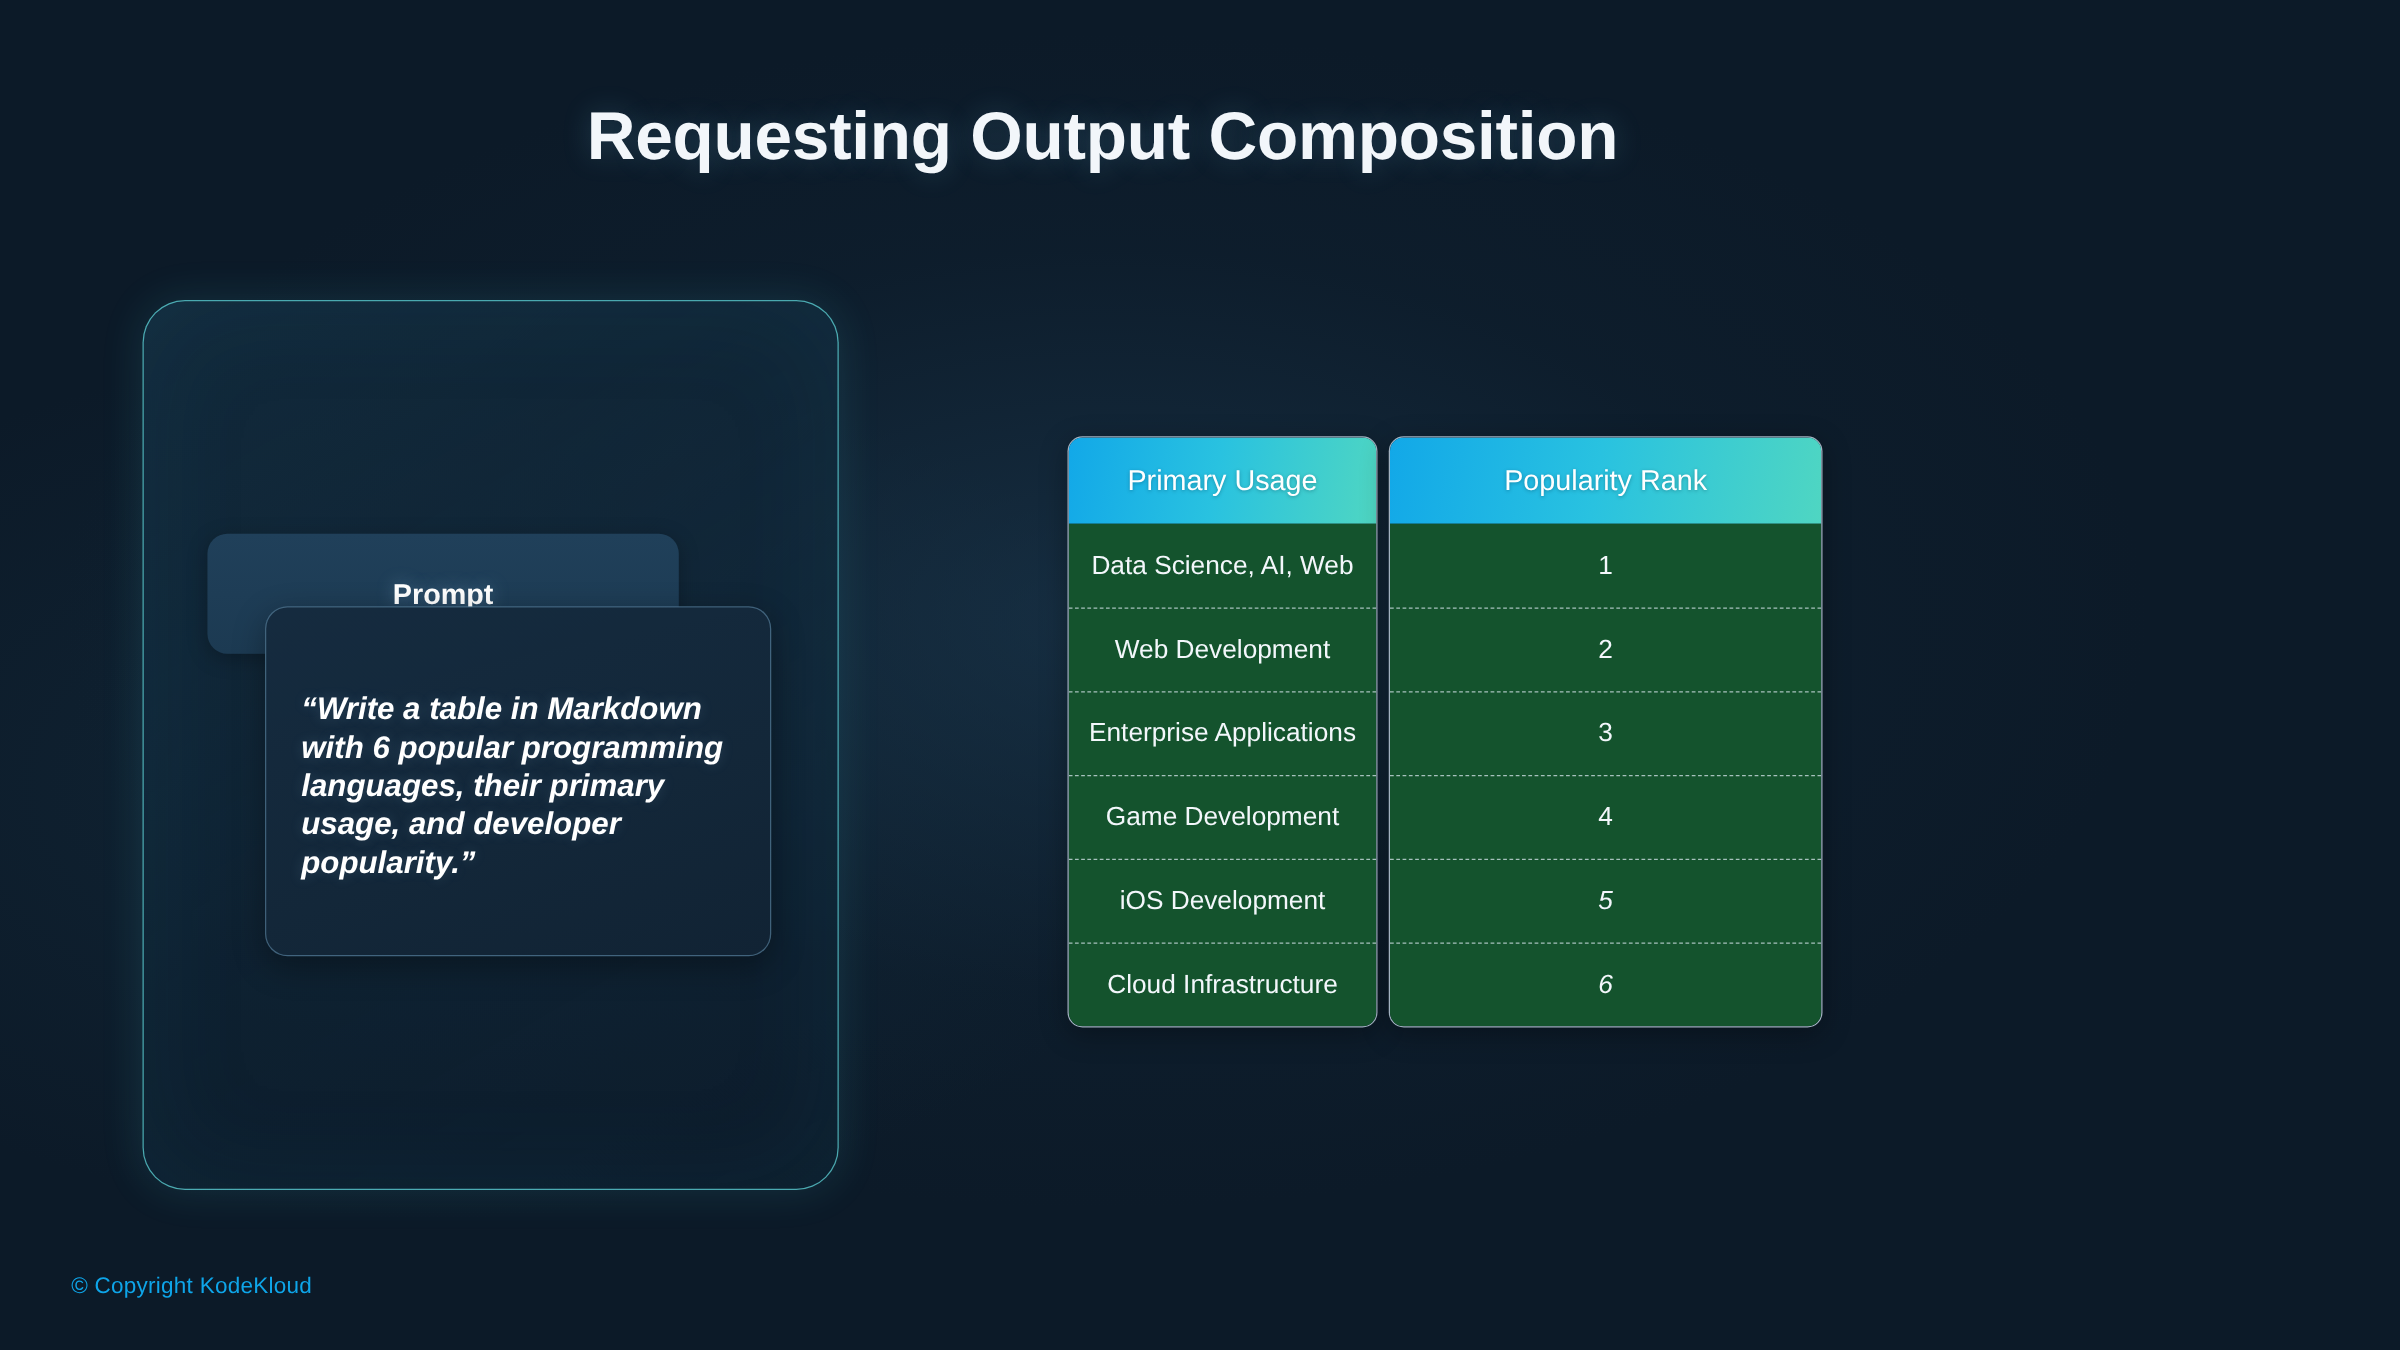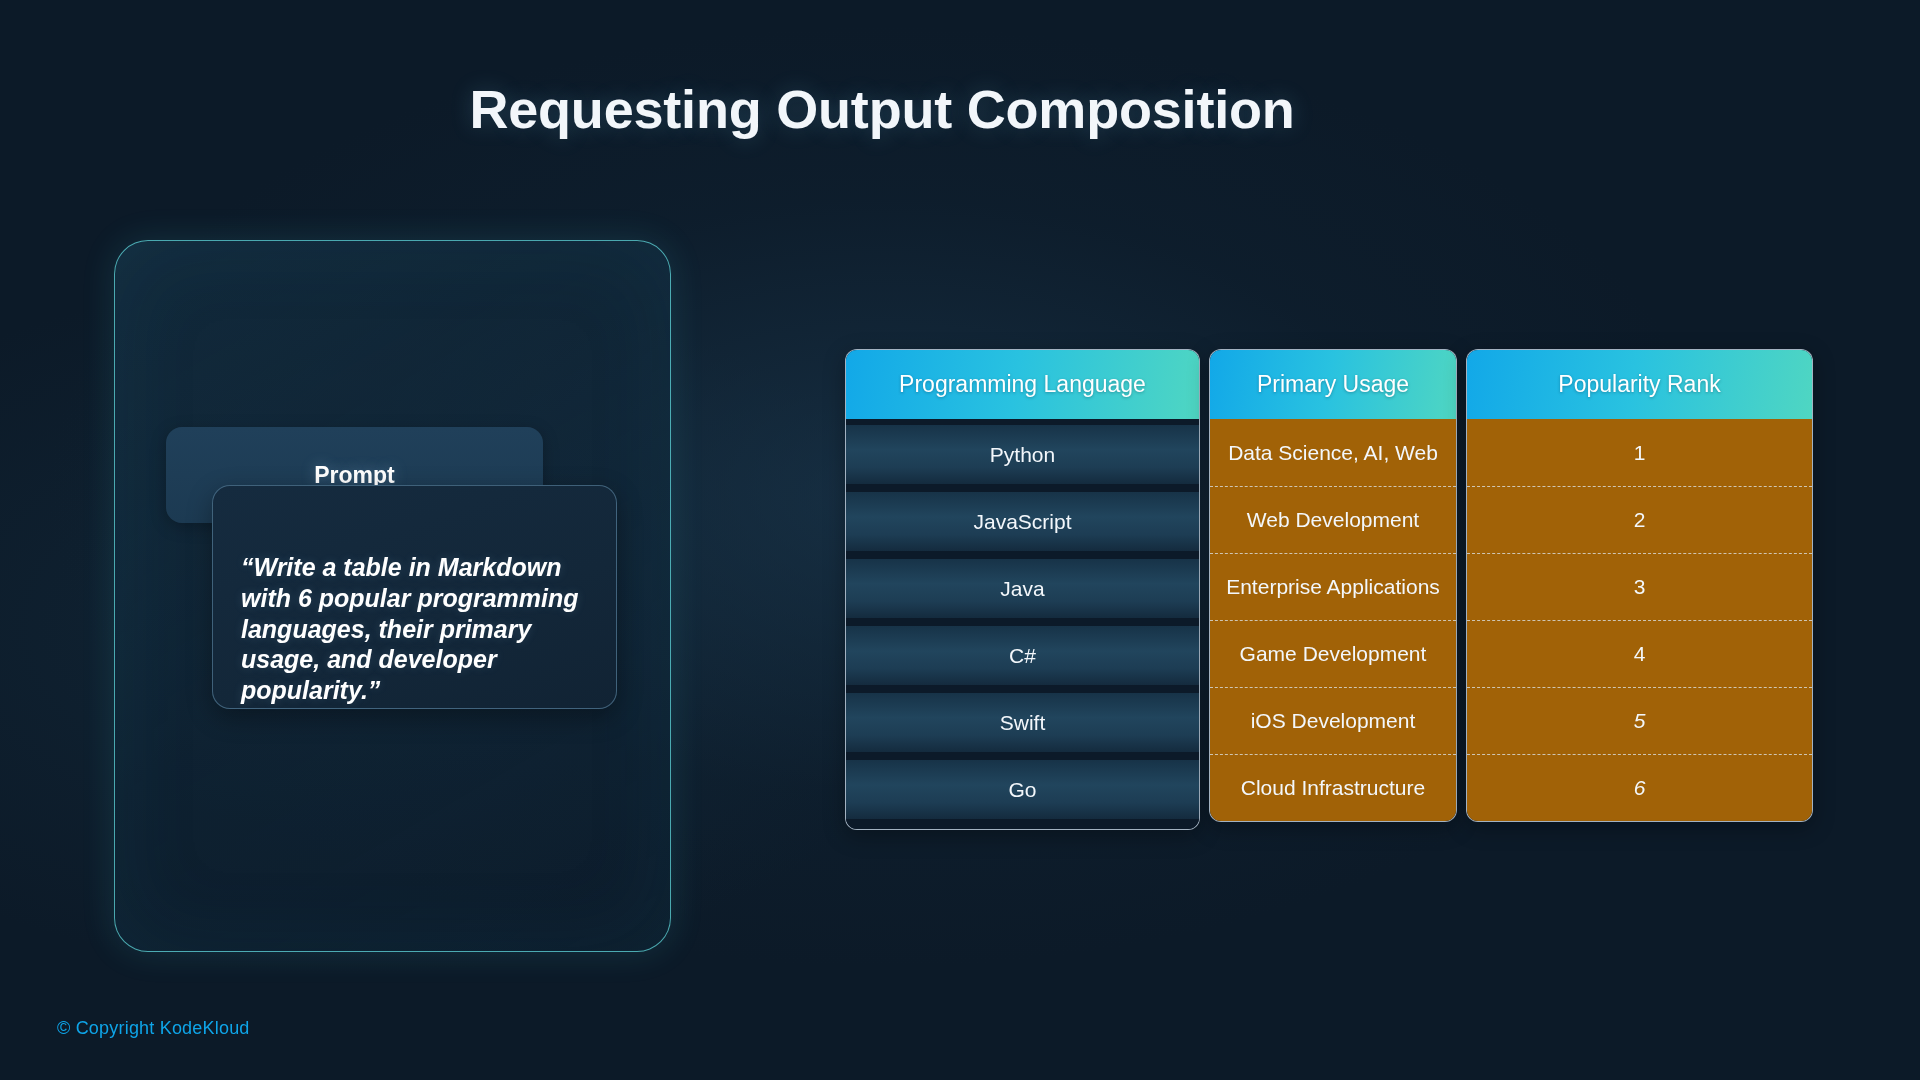--- a/index.html
+++ b/index.html
@@ -75,21 +75,21 @@
     color: #ffffff;
     text-shadow: 0 0 14px rgba(160,210,245,0.35);
   }
 
   
   .quote-card {
     position: absolute;
     left: 212px;
     top: 485px;
     width: 405px;
-    height: 224px;
+    height: 280px;
     border-radius: 18px;
     border: 1px solid rgba(120,170,205,0.45);
     background: linear-gradient(160deg, #152b3f 0%, #132739 60%, #112334 100%);
     box-shadow: 0 8px 26px rgba(0,0,0,0.32);
     padding: 66px 30px 0 28px;
   }
   .quote-text {
     font-size: 25px;
     line-height: 1.23;
     font-style: italic;
@@ -143,21 +143,21 @@
   .col-lang { width: 355px; }
   .col-lang .col-body { background: #0c1a29; padding-top: 6px; padding-bottom: 10px; }
   .col-lang .cell {
     height: 59px;
     margin-bottom: 8px;
     background: linear-gradient(180deg, #173348 0%, #21455d 42%, #1d3d54 72%, #142b3e 100%);
   }
   .col-lang .cell:last-child { margin-bottom: 0; }
 
   
-  .col-flat .col-body { background: #a16207; }
+  .col-flat .col-body { background: #14532d; }
   .col-flat .cell { height: 67px; }
   .col-flat .cell + .cell {
     border-top: 1.4px dashed rgba(225,235,245,0.72);
   }
 
   .col-usage { width: 248px; }
   .col-rank  { width: 347px; }
   .col-rank .cell { font-size: 21px; }
   .col-rank .cell.slanted { font-style: italic; }
 
@@ -183,31 +183,20 @@
 <div class="prompt-label-card">
   <span class="prompt-label-text">Prompt</span>
 </div>
 
 <div class="quote-card">
   <p class="quote-text">“Write a table in Markdown with 6 popular programming languages, their primary usage, and developer popularity.”</p>
 </div>
 
 <div class="table-area">
 
-  <div class="col-card col-lang">
-    <div class="col-head">Programming Language</div>
-    <div class="col-body">
-      <div class="cell">Python</div>
-      <div class="cell">JavaScript</div>
-      <div class="cell">Java</div>
-      <div class="cell">C#</div>
-      <div class="cell">Swift</div>
-      <div class="cell">Go</div>
-    </div>
-  </div>
 
   <div class="col-gap"></div>
 
   <div class="col-card col-flat col-usage">
     <div class="col-head">Primary Usage</div>
     <div class="col-body">
       <div class="cell">Data Science, AI, Web</div>
       <div class="cell">Web Development</div>
       <div class="cell">Enterprise Applications</div>
       <div class="cell">Game Development</div>

